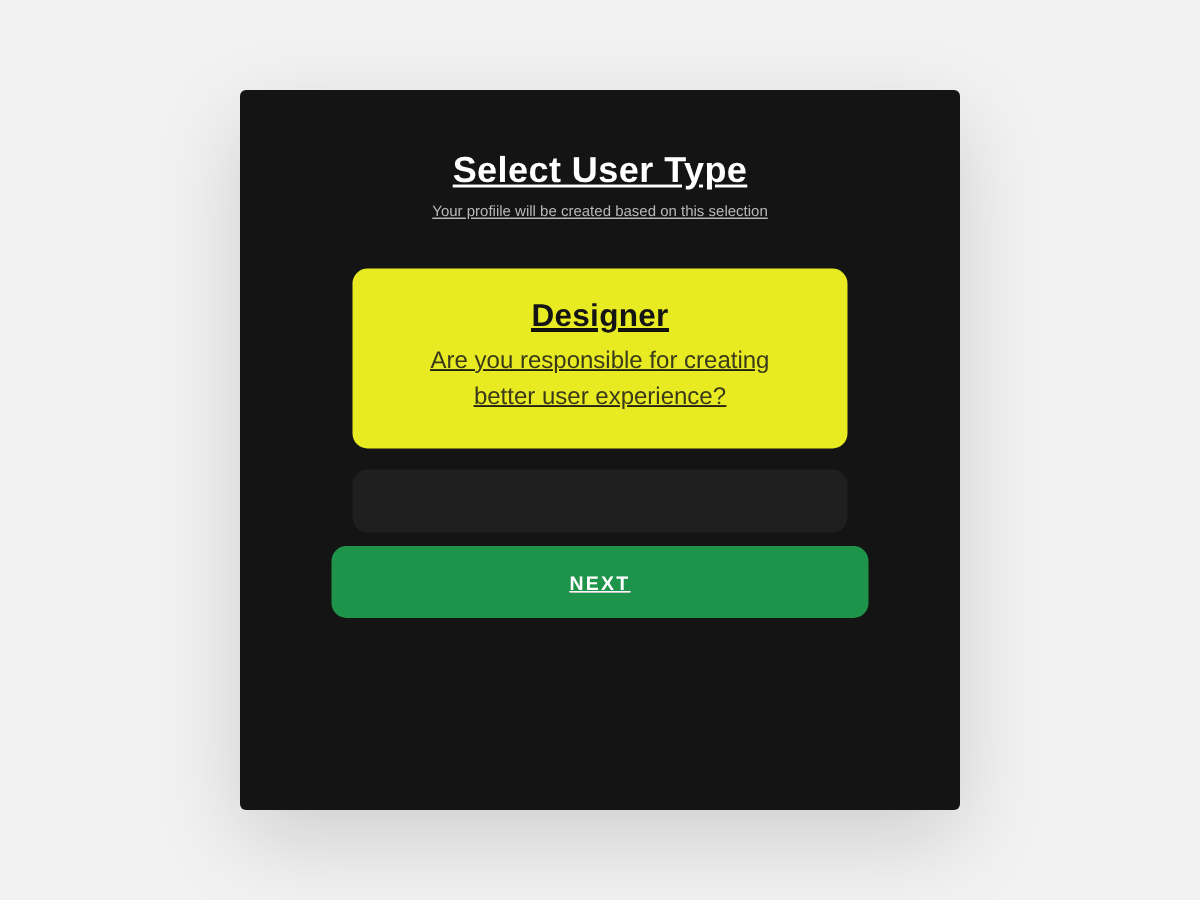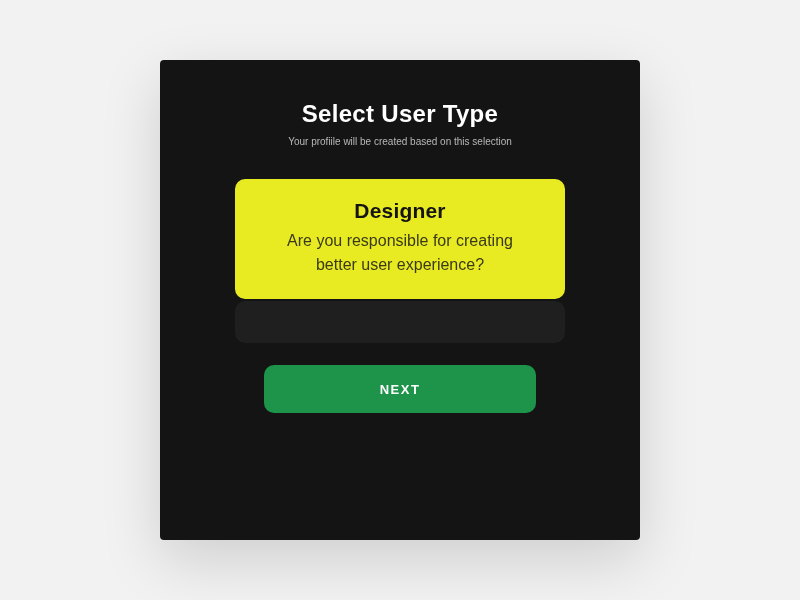--- a/index.html
+++ b/index.html
@@ -1,18 +1,19 @@
 <!DOCTYPE html>
 <html><head>
   <meta charset="utf-8">
   <style>
     * {
       margin: 0;
       padding: 0;
       box-sizing: border-box;
+      text-decoration: underline;
     }
     body {
       width: 800px;
       height: 600px;
       background: #f2f2f2;
       display: flex;
       align-items: center;
       justify-content: center;
       font-family: -apple-system, BlinkMacSystemFont, "Segoe UI", Helvetica, Arial, sans-serif;
     }
@@ -39,21 +40,21 @@
       font-size: 10px;
       font-weight: 400;
       text-align: center;
       margin-top: 8px;
     }
     .options {
       width: 330px;
       margin-top: 32px;
       display: flex;
       flex-direction: column;
-      gap: 2px;
+      gap: 14px;
     }
     .option-card {
       width: 100%;
       border-radius: 10px;
       padding: 20px 28px 22px 28px;
       text-align: center;
       cursor: pointer;
     }
     .option-card.selected {
       background: #e8ea22;
@@ -78,31 +79,31 @@
       margin-top: 6px;
       padding: 0 18px;
     }
     .option-card.selected .option-desc {
       color: #3a3a1a;
     }
     .option-card.unselected .option-desc {
       color: #8a8a8a;
     }
     .next-button {
-      width: 272px;
+      width: 358px;
       height: 48px;
       background: #1d9449;
       border: none;
       border-radius: 10px;
       color: #ffffff;
       font-size: 13px;
       font-weight: 700;
       letter-spacing: 1.5px;
       cursor: pointer;
-      margin-top: 22px;
+      margin-top: 9px;
       display: flex;
       align-items: center;
       justify-content: center;
     }
   </style>
 </head>
 <body>
 
 <div class="modal">
   <h1 class="title">Select User Type</h1>

